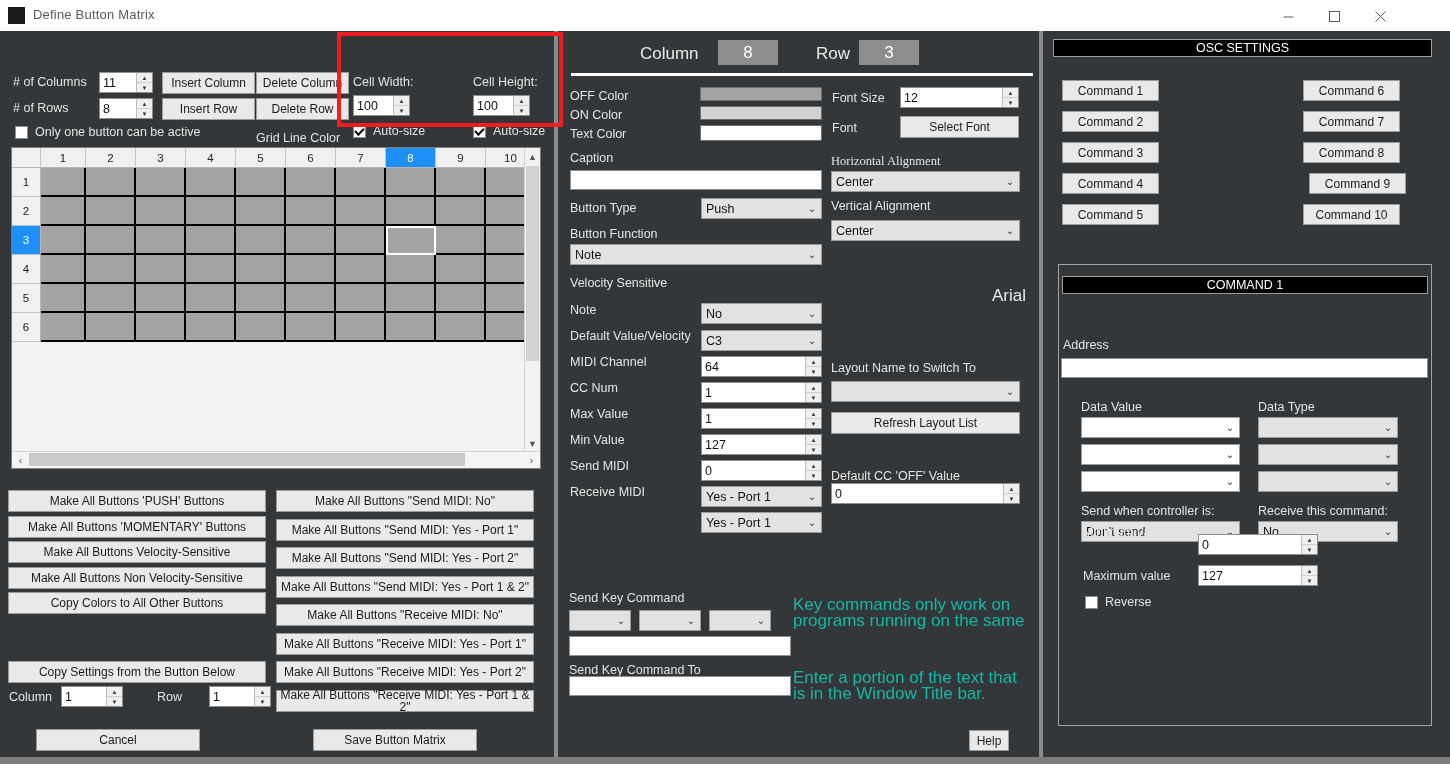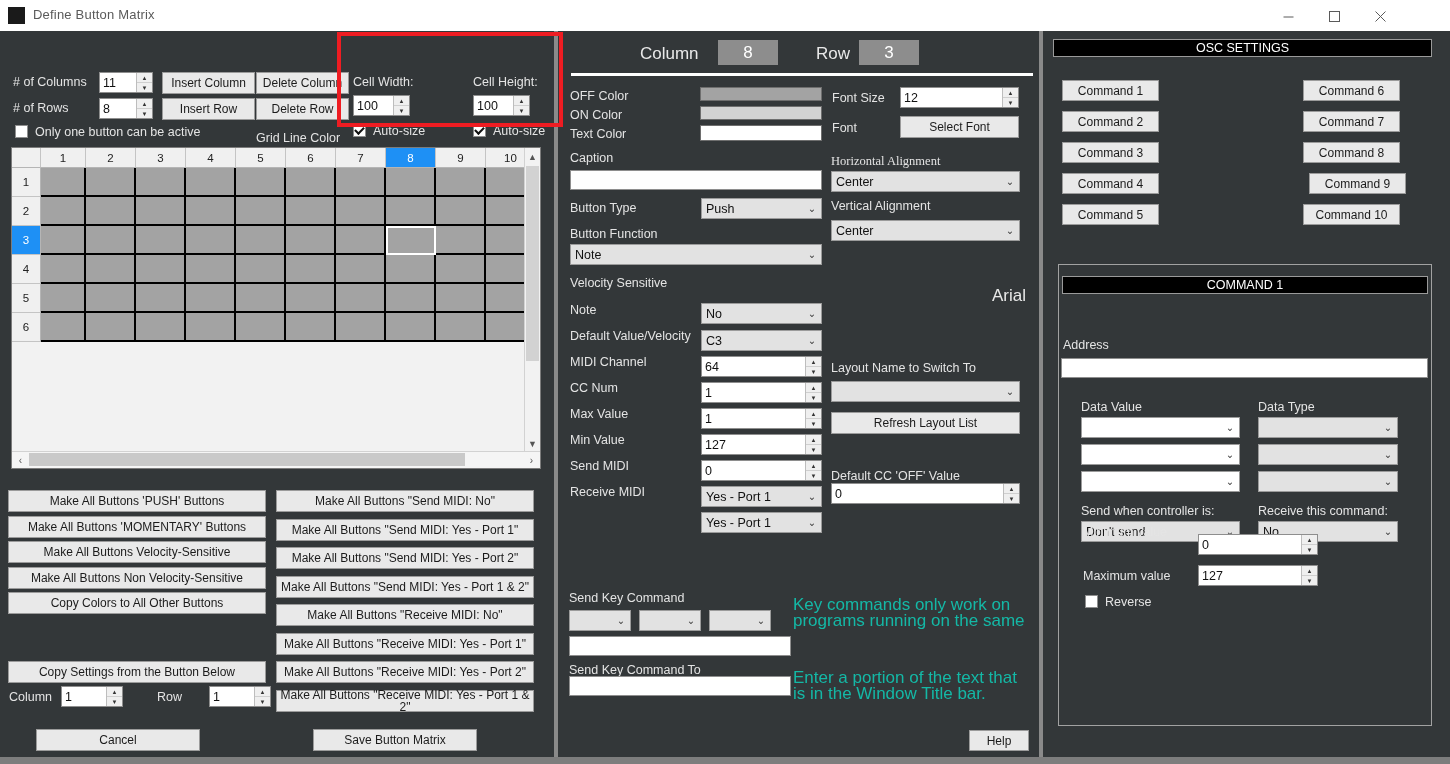--- a/index.html
+++ b/index.html
@@ -67,21 +67,21 @@
   }
   .spin .arrows i:first-child{border-bottom:1px solid #cfcfcf;}
   .combo{
     position:absolute;background:#e2e2e2;border:1px solid #9b9b9b;box-sizing:border-box;
     font-size:12.5px;color:#111;display:flex;align-items:center;padding-left:4px;
     cursor:default;
   }
   .combo.white{background:#ffffff;}
   .combo .cv{flex:1;overflow:hidden;white-space:nowrap;}
   .combo .chev{width:18px;text-align:center;color:#3a3a3a;font-size:10px;}
-  .chk{position:absolute;display:flex;align-items:flex-start;cursor:default;}
+  .chk{position:absolute;display:flex;align-items:flex-end;cursor:default;}
   .chk .box{
     width:13px;height:13px;background:#ffffff;border:1px solid #8e8e8e;box-sizing:border-box;
     display:flex;align-items:center;justify-content:center;
   }
   .chk .box.checked::after{
     content:"";width:7px;height:4px;border-left:2px solid #111;border-bottom:2px solid #111;
     transform:rotate(-45deg) translate(1px,-1px);
   }
   .chk .ctext{margin-left:7px;color:#e4e4e4;font-size:12.5px;white-space:nowrap;}
   .swatch{position:absolute;border:1px solid #6e6e6e;box-sizing:border-box;cursor:default;}
@@ -512,21 +512,21 @@
     <div class="combo" style="left:709px;top:579px;width:62px;height:21px;">
       <span class="cv"></span>
       <span class="chev">⌄</span>
     </div>
     <div class="txt" style="left:569px;top:605px;width:222px;height:20px;"></div>
     <div class="lbl" style="left:569px;top:632px;">Send Key Command To</div>
     <div class="txt" style="left:569px;top:645px;width:222px;height:20px;"></div>
 
     <div class="helpnote" style="left:793px;top:566px;width:235px;">Key commands only work on programs running on the same</div>
     <div class="helpnote" style="left:793px;top:639px;width:233px;">Enter a portion of the text that is in the Window Title bar.</div>
-    <div class="btn" style="left:969px;top:699px;width:60px;height:21px;">Help</div>
+    <div class="btn" style="left:969px;top:699px;width:40px;height:21px;">Help</div>
 
     <div class="blackhdr" style="left:1053px;top:8px;width:379px;height:18px;">OSC SETTINGS</div>
     <div id="osc-left">
         <div class="btn" style="left: 1062px; top: 49px; width: 97px; height: 21px;">Command 1</div>
         <div class="btn" style="left: 1062px; top: 80px; width: 97px; height: 21px;">Command 2</div>
         <div class="btn" style="left: 1062px; top: 111px; width: 97px; height: 21px;">Command 3</div>
         <div class="btn" style="left: 1062px; top: 142px; width: 97px; height: 21px;">Command 4</div>
         <div class="btn" style="left: 1062px; top: 173px; width: 97px; height: 21px;">Command 5</div>
       </div>
     <div id="osc-right">

